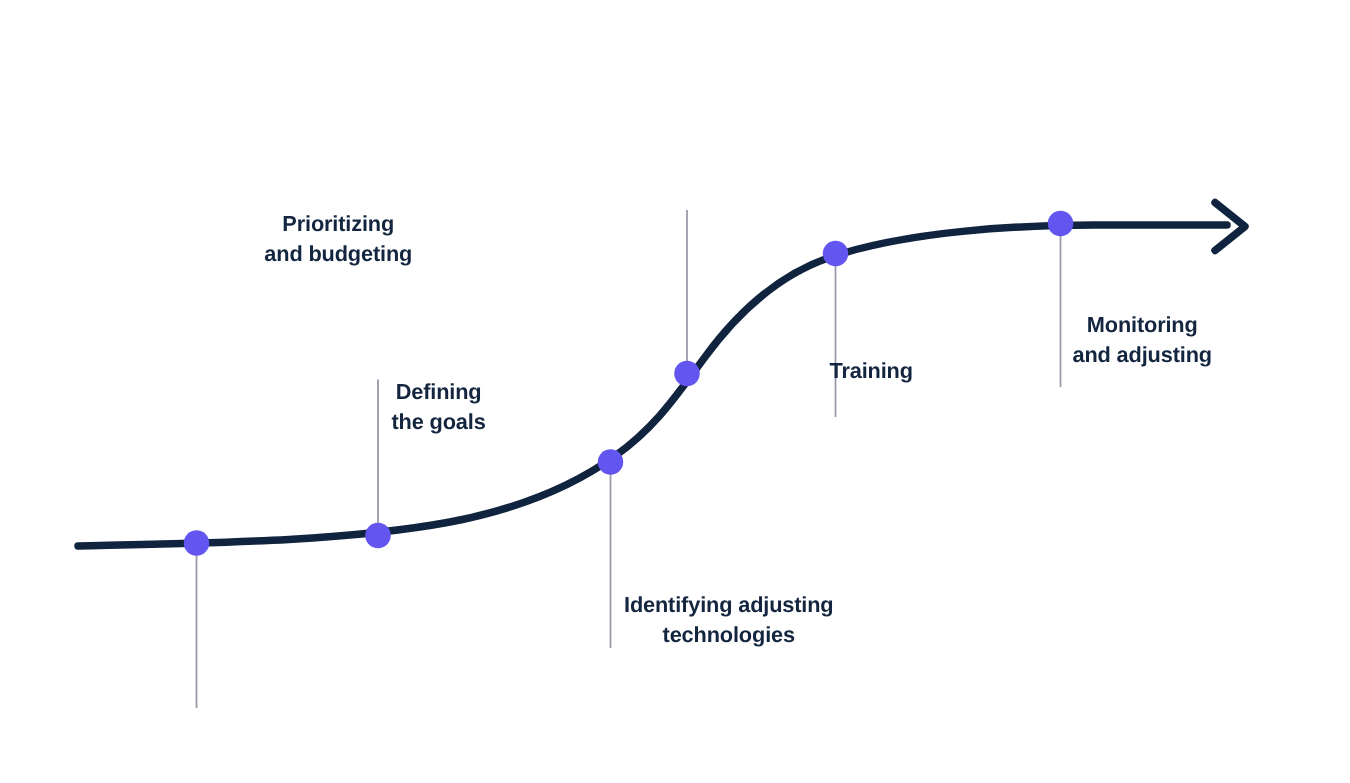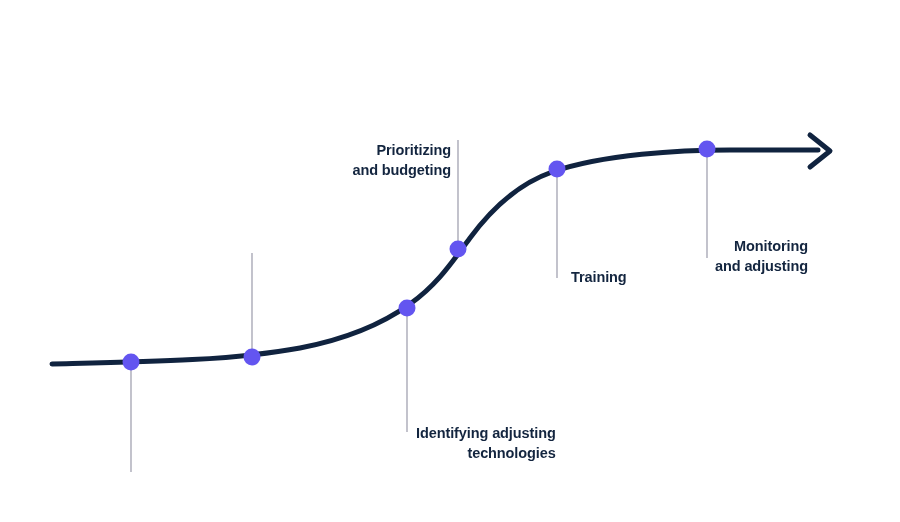--- a/index.html
+++ b/index.html
@@ -29,22 +29,22 @@
   .step-label {
     position: absolute;
     font-family: "Liberation Sans", sans-serif;
     font-size: 14.5px;
     font-weight: 700;
     line-height: 20px;
     color: #13253F;
     white-space: pre-line;
     letter-spacing: -0.1px;
   }
-  .label-right { text-align: right; margin-top: 29px; }
-  .label-left  { text-align: right; }
+  .label-right { text-align: center; }
+  .label-left  { text-align: center; }
 </style>
 </head>
 <body>
 
 <div id="diagram-root">
 
   <svg id="curve-svg" viewBox="0 0 900 522">
 
     <g>
       <line x1="131" y1="362" x2="131" y2="472" stroke="#9A9AAA" stroke-width="1.2"></line>
@@ -69,25 +69,27 @@
       <circle cx="131" cy="362" r="8.5" fill="#6355F0"></circle>
       <circle cx="252" cy="357" r="8.5" fill="#6355F0"></circle>
       <circle cx="407" cy="308" r="8.5" fill="#6355F0"></circle>
       <circle cx="458" cy="249" r="8.5" fill="#6355F0"></circle>
       <circle cx="557" cy="169" r="8.5" fill="#6355F0"></circle>
       <circle cx="707" cy="149" r="8.5" fill="#6355F0"></circle>
     </g>
   </svg>
 
 
+  <div class="step-label label-right" style="left:261px; top:252px;">Defining
+the goals</div>
 
   <div class="step-label label-right" style="left:416px; top:394px;">Identifying adjusting
 technologies</div>
 
   <div class="step-label label-left" style="left:0px; width:451px; top:140px;">Prioritizing
 and budgeting</div>
 
-  <div class="step-label label-right" style="left:571px; top:238px;">Training</div>
+  <div class="step-label label-right" style="left:553px; top:238px;">Training</div>
 
   <div class="step-label label-right" style="left:715px; top:207px;">Monitoring
 and adjusting</div>
 
 </div>
 
 </body></html>

